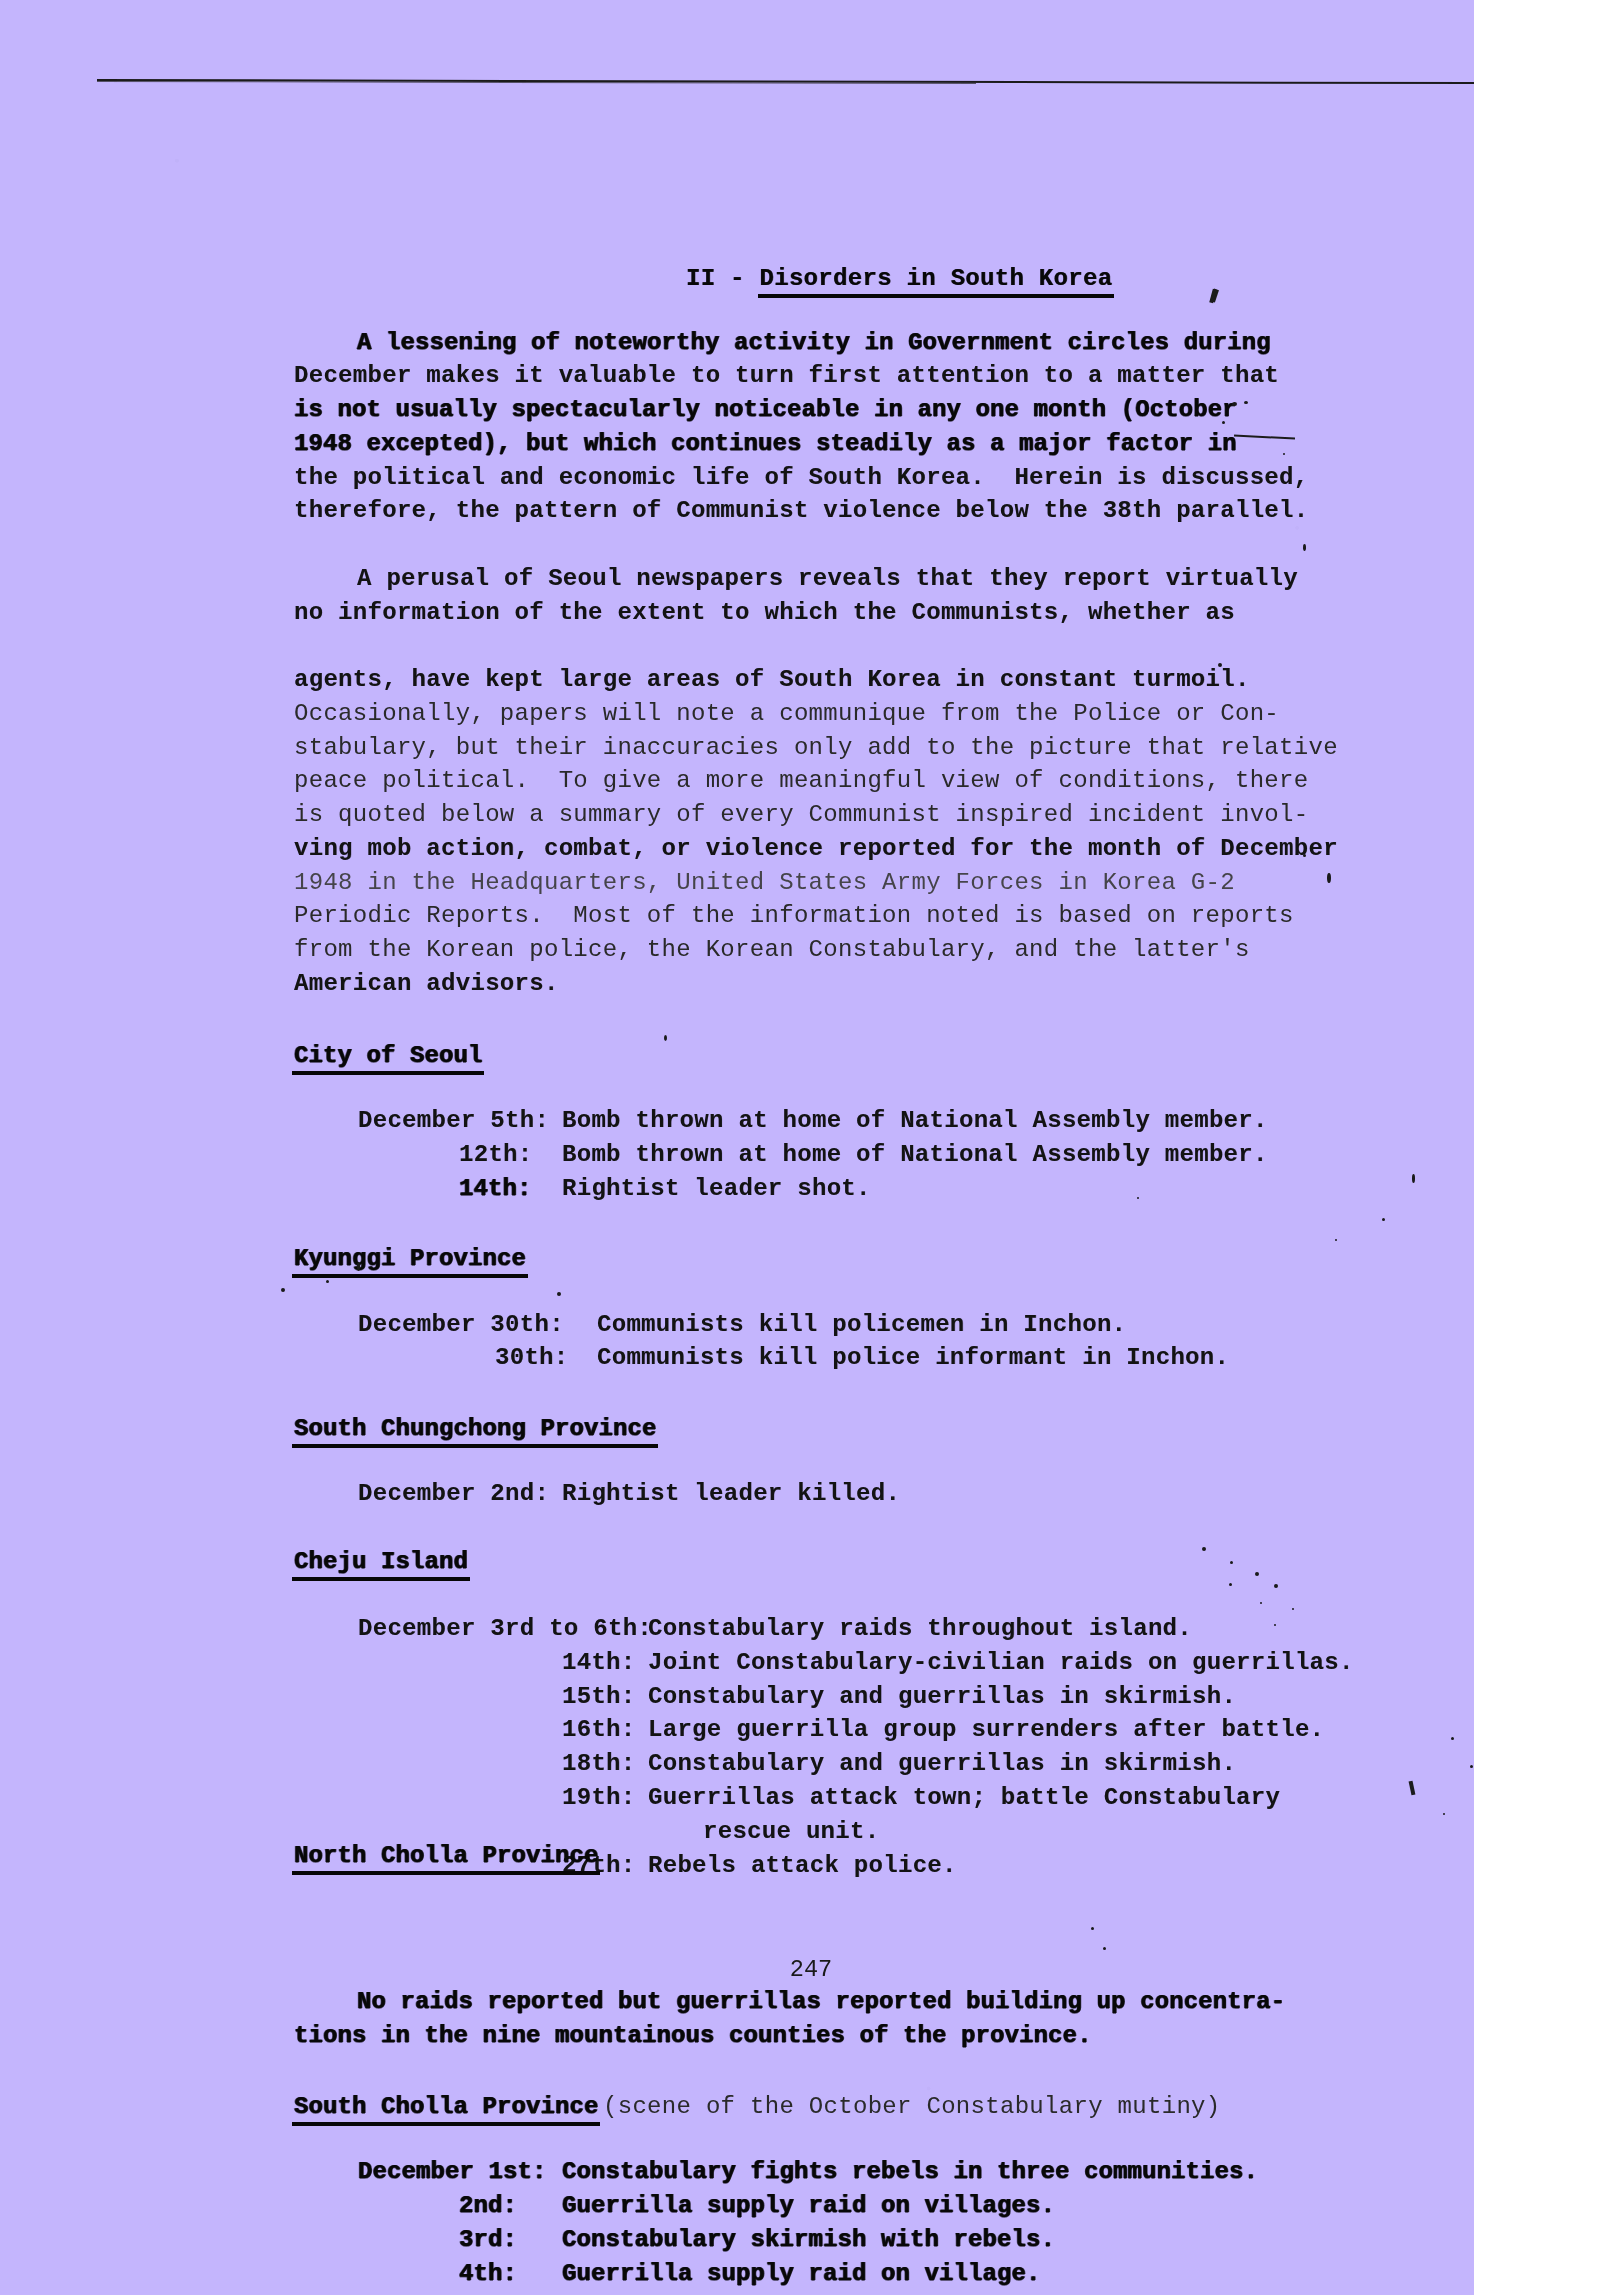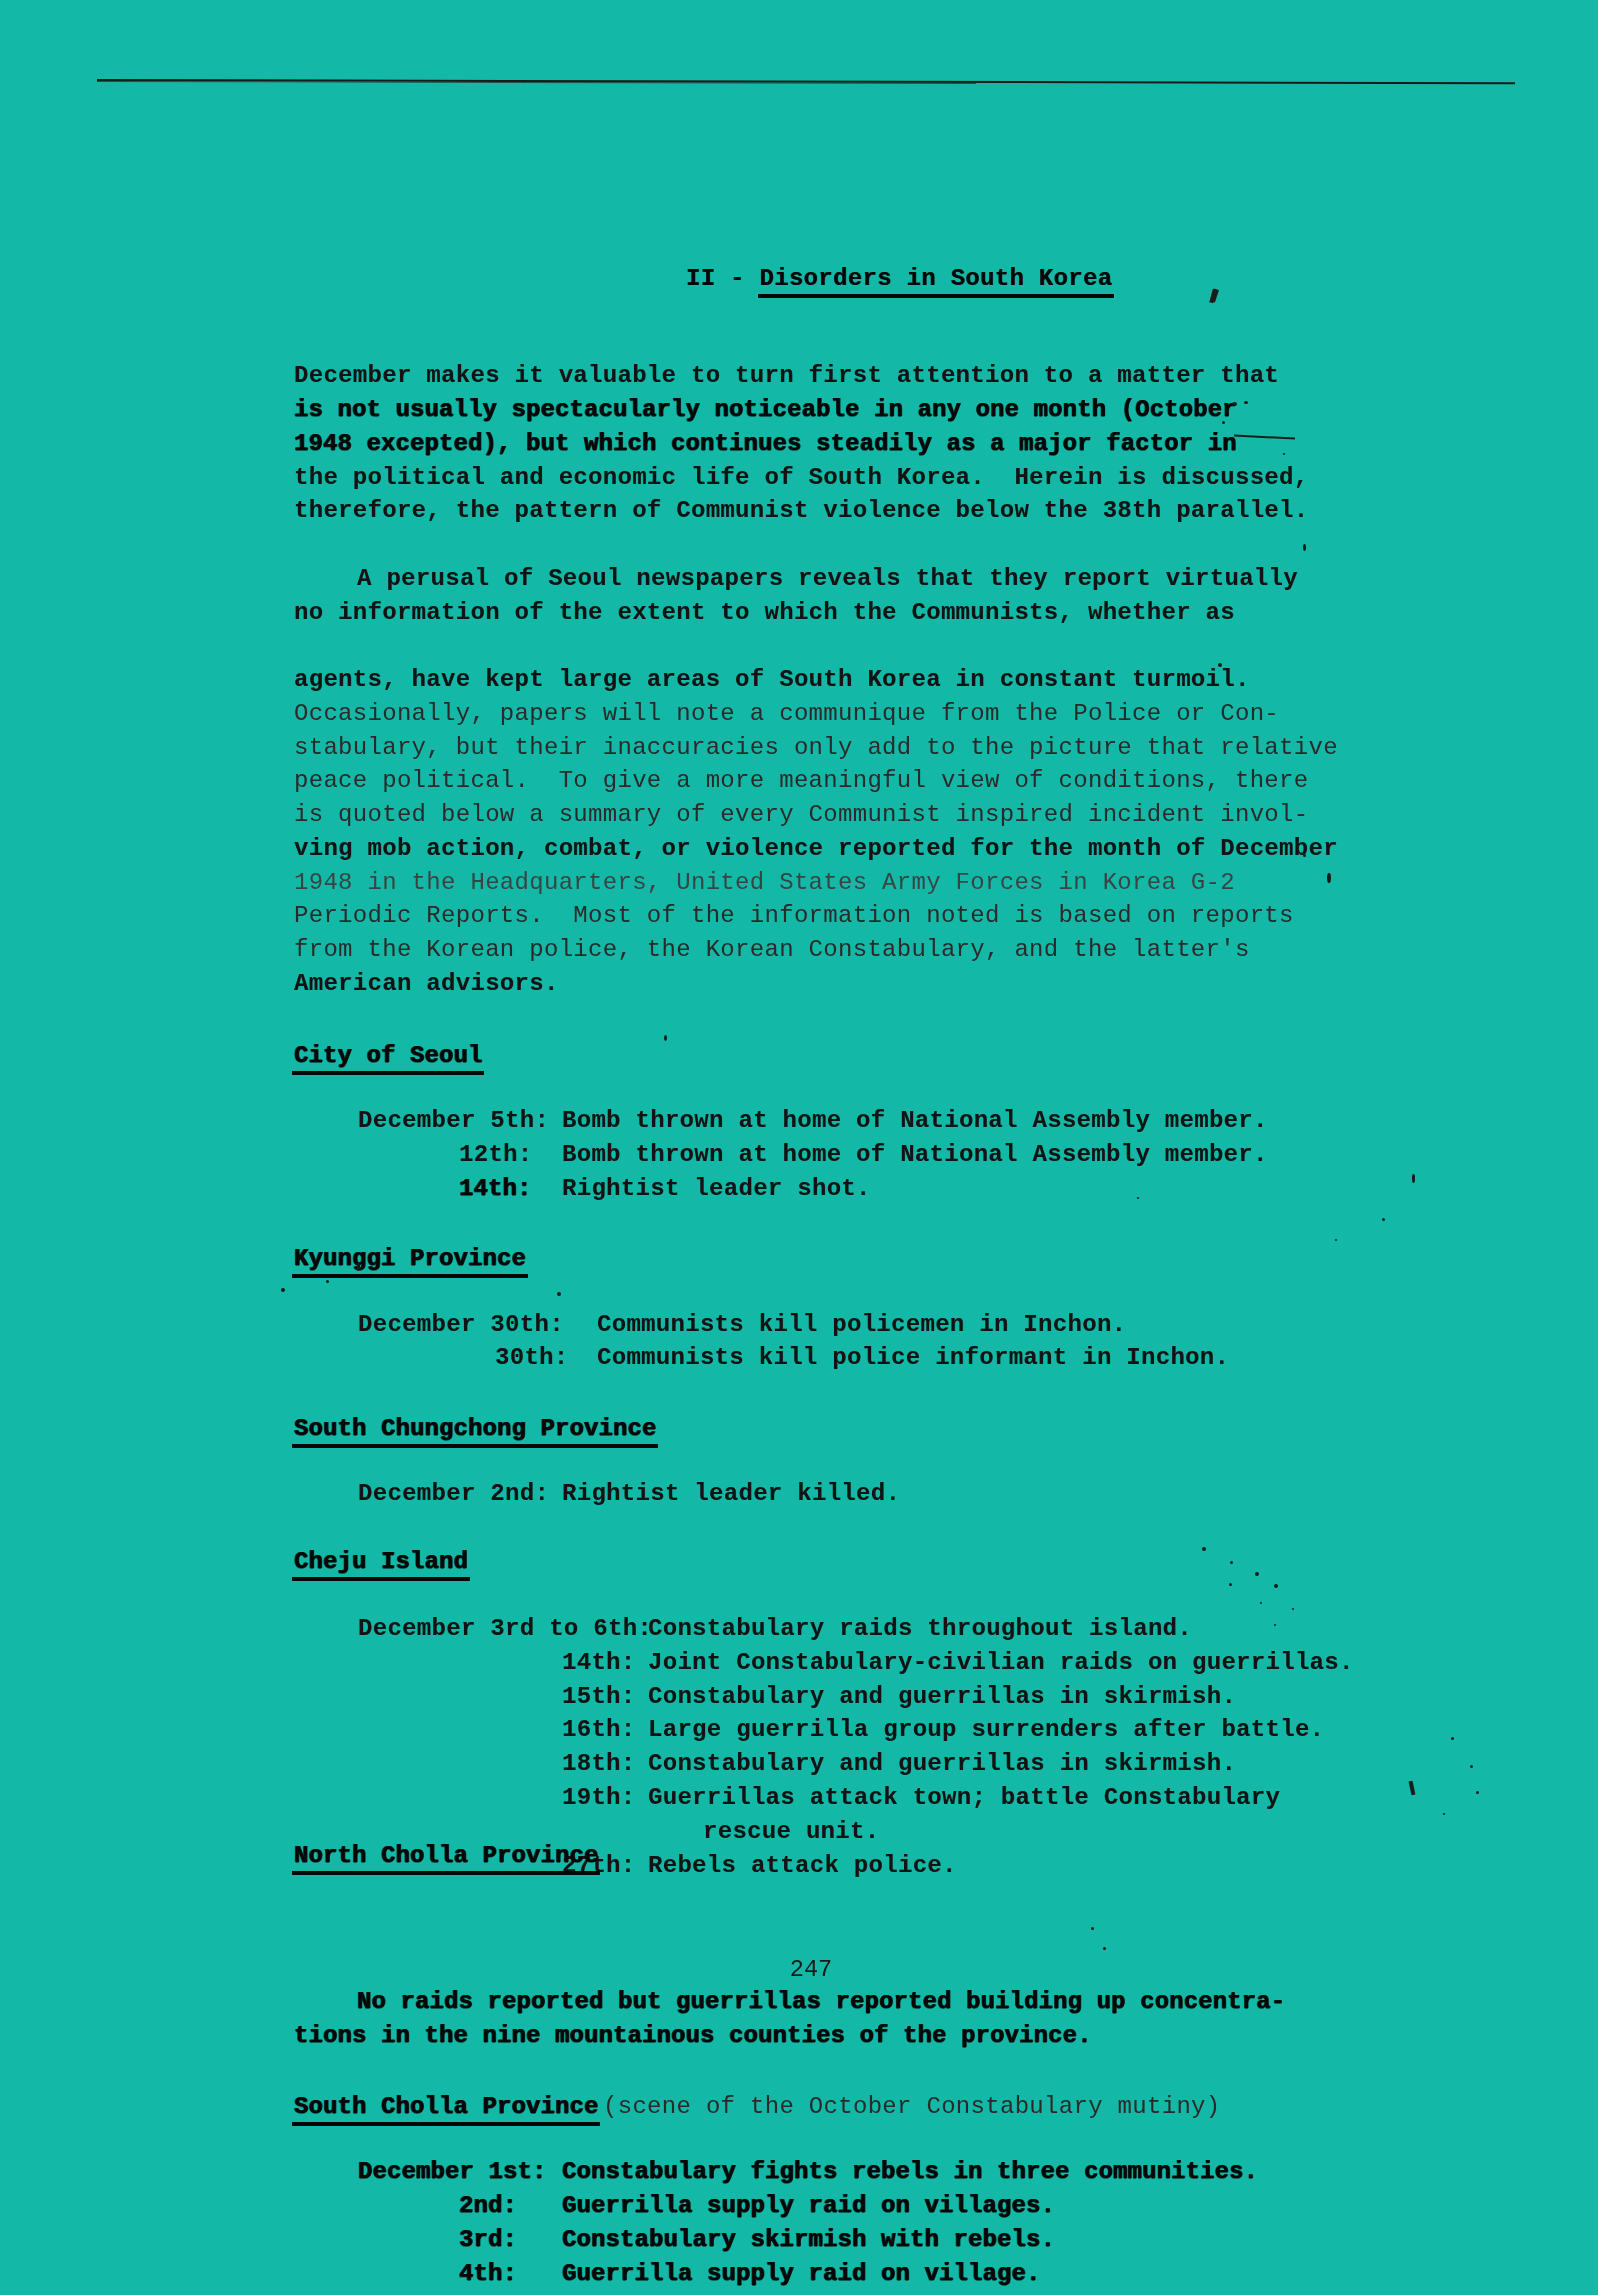--- a/index.html
+++ b/index.html
@@ -5,23 +5,23 @@
   html, body {
     margin: 0;
     padding: 0;
     background: #ffffff;
   }
   body {
     font-family: "Liberation Mono", "DejaVu Sans Mono", monospace;
   }
   #page {
     position: relative;
-    width: 1598px;
+    width: 1474px;
     height: 2295px;
-    background: #14b8a6;
+    background: #c4b5fd;
     overflow: hidden;
     
     box-shadow: inset 0 0 0 0 #fff;
   }
   
   #paper-grain {
     position: absolute;
     inset: 0;
     pointer-events: none;
     background:
@@ -118,20 +118,21 @@
 <div id="page">
 
   <div id="paper-grain"></div>
 
   <div id="top-rule"></div>
 
   <div class="line ink-heavy" style="left:686px; top:267px;"><span>II - </span><span class="u u-heavy">Disorders in South Korea</span></div>
 
   <div class="mark-dash" style="left:1212px; top:289px; width:4.7px; height:13.3px; transform:rotate(18deg);"></div>
 
+  <div class="line ink-heavy smudge" style="left:357px; top:331px;">A lessening of noteworthy activity in Government circles during</div>
   <div class="line ink-mid" style="left:294px; top:364px;">December makes it valuable to turn first attention to a matter that</div>
   <div class="line ink-heavy smudge" style="left:294px; top:398px;">is not usually spectacularly noticeable in any one month (October</div>
   <div class="line ink-heavy smudge" style="left:294px; top:432px;">1948 excepted), but which continues steadily as a major factor in</div>
   <div class="line ink-mid" style="left:294px; top:466px;">the political and economic life of South Korea.  Herein is discussed,</div>
   <div class="line ink-mid" style="left:294px; top:499px;">therefore, the pattern of Communist violence below the 38th parallel.</div>
 
   <div class="line ink-mid" style="left:357px; top:567px;">A perusal of Seoul newspapers reveals that they report virtually</div>
   <div class="line ink-mid" style="left:294px; top:601px;">no information of the extent to which the Communists, whether as</div>
   <div class="line ink-mid" style="left:294px; top:668px;">agents, have kept large areas of South Korea in constant turmoil.</div>
   <div class="line ink-light" style="left:294px; top:702px;">Occasionally, papers will note a communique from the Police or Con-</div>

